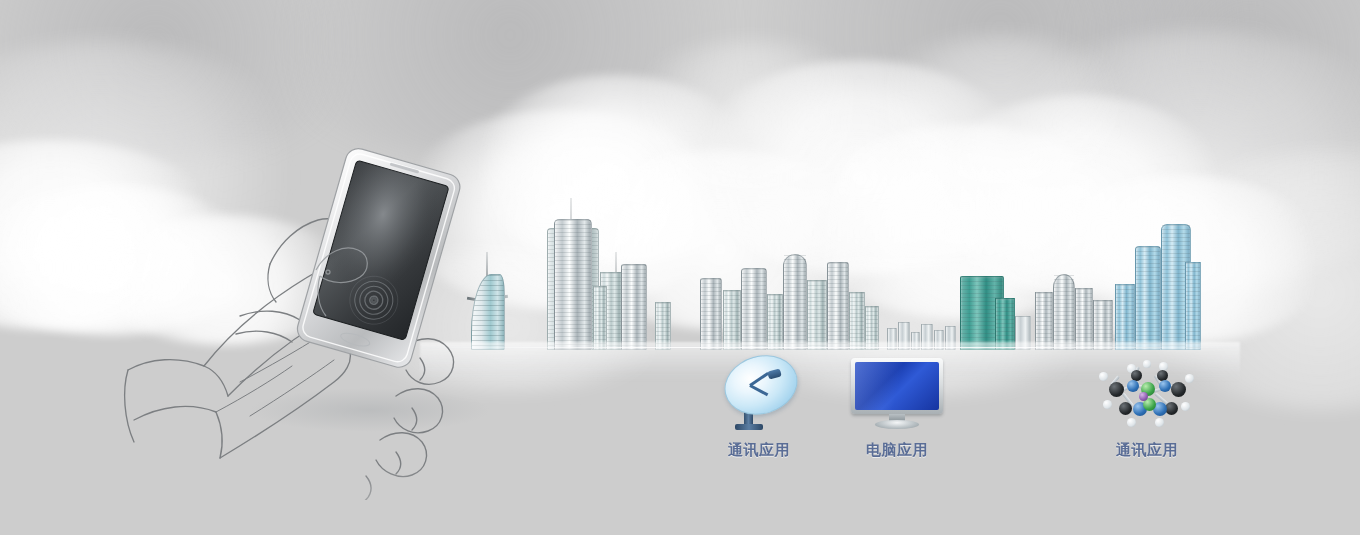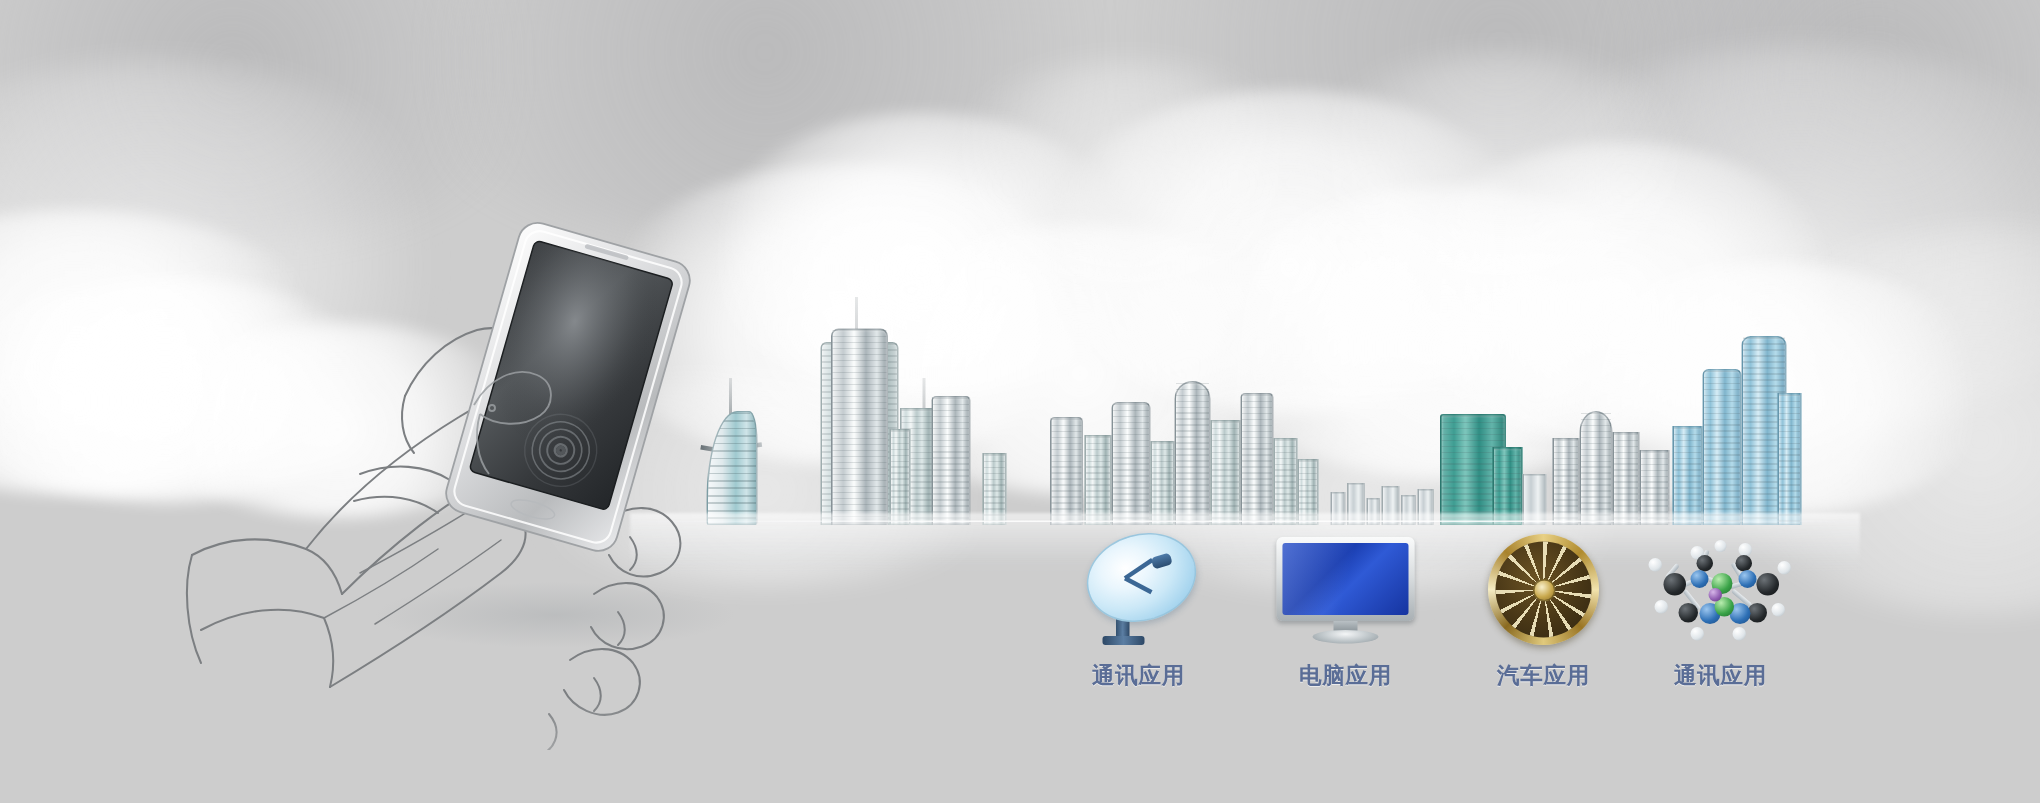--- a/index.html
+++ b/index.html
@@ -516,31 +516,20 @@
           <div class="bez">
               <div class="scr"></div>
             </div>
           <div class="neck"></div>
           <div class="base"></div>
         </div>
       </div>
       <div class="caption">电脑应用</div>
     </div>
 
-    <div class="app" style="left:410px;">
-      <div class="art">
-        <div class="wheel">
-          <div class="rim"></div>
-          <div class="inner"></div>
-          <div class="spokes"></div>
-          <div class="hub"></div>
-        </div>
-      </div>
-      <div class="caption">汽车应用</div>
-    </div>
 
     <div class="app" style="left:528px;">
       <div class="art">
         <div class="mol">
 
           <div class="bond" style="left:22px; top:34px; width:20px; transform:rotate(-22deg);"></div>
           <div class="bond" style="left:40px; top:28px; width:18px; transform:rotate(18deg);"></div>
           <div class="bond" style="left:56px; top:34px; width:20px; transform:rotate(-16deg);"></div>
           <div class="bond" style="left:26px; top:36px; width:16px; transform:rotate(52deg);"></div>
           <div class="bond" style="left:58px; top:36px; width:16px; transform:rotate(40deg);"></div>

